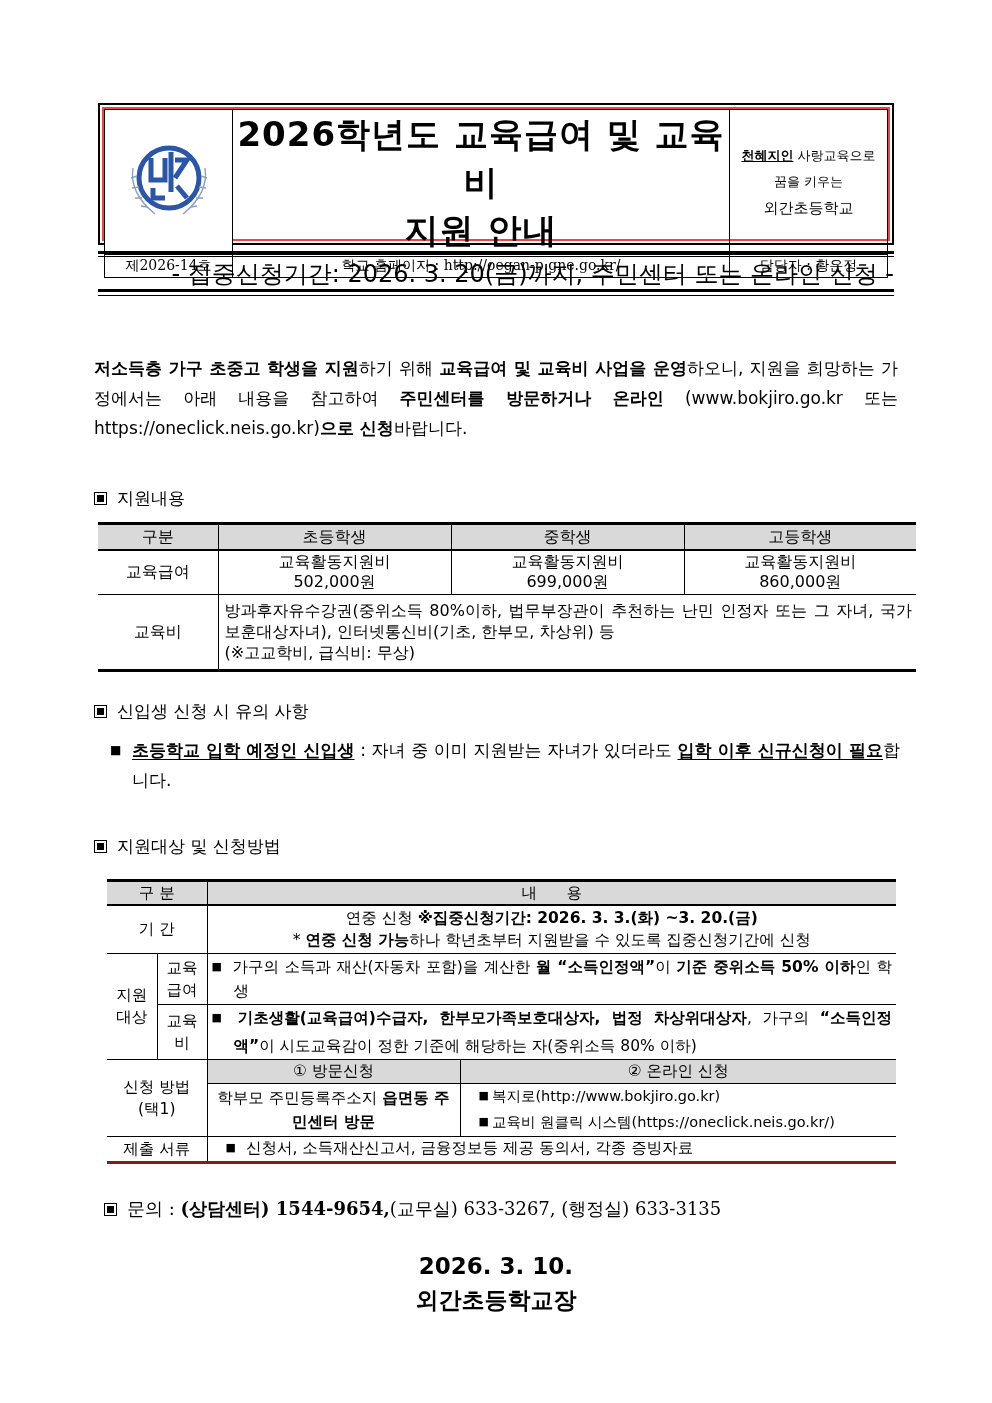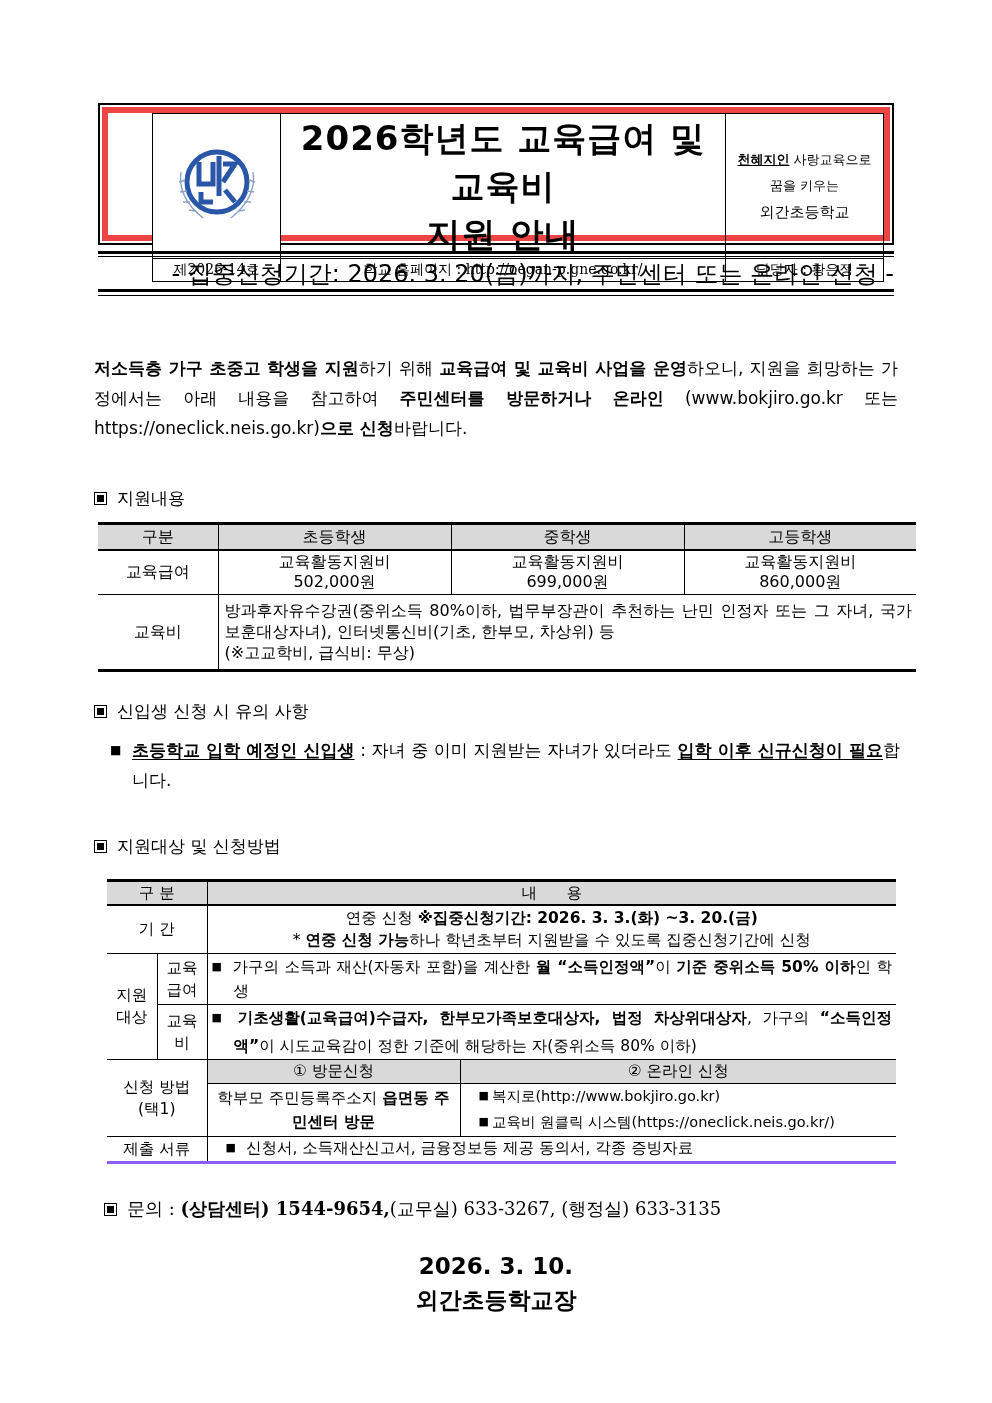--- a/index.html
+++ b/index.html
@@ -2,21 +2,21 @@
 <html><head>
   <meta charset="utf-8">
   <style>
     html, body { margin: 0; padding: 0; background: #ffffff; }
     body { width: 992px; height: 1403px; position: relative; overflow: hidden;
       font-family: "DejaVu Sans", "Liberation Sans", sans-serif; color: #000; }
 
     
     .hdr { position: absolute; left: 98px; top: 103px; width: 796px; height: 142px;
       border: 2px solid #000; box-sizing: border-box; }
-    .hdr-inner { position: absolute; left: 2px; top: 2px; right: 2px; bottom: 2px; border: 6px solid #ef4444; padding-left: 44px; }
+    .hdr-inner { position: absolute; left: 2px; top: 2px; right: 2px; bottom: 2px; border: 2px solid #ef4444; }
     .hdr table { border-collapse: collapse; width: 100%; height: 100%; table-layout: fixed; }
     .hdr td { border: 1px solid #000; padding: 0; text-align: center; vertical-align: middle;
       font-family: "DejaVu Serif", "Liberation Serif", serif; font-size: 15px; }
     .logo-cell { background: #fff; }
     .title-cell { font-family: "DejaVu Sans", sans-serif !important; font-weight: bold; font-size: 34px !important;
       line-height: 48px; letter-spacing: 1px; }
     .motto-cell { font-size: 13px !important; line-height: 26px; }
     .motto-cell b { font-weight: bold; text-decoration: underline; }
     .motto-school { font-size: 15px; }
     .small-row td { height: 22px; font-size: 14px; }
@@ -59,21 +59,21 @@
 
     
     .t2 { position: absolute; left: 107px; top: 879px; width: 789px; border-collapse: collapse; table-layout: fixed;
       font-size: 15.5px; }
     .t2 th, .t2 td { border: 1px solid #000; text-align: center; vertical-align: middle; padding: 0 4px; line-height: 22px; }
     .t2 tr > *:first-child { border-left: none; }
     .t2 tr > *:last-child { border-right: none; }
     .t2 .hd th, .t2 .hd td { background: #d9d9d9; font-weight: normal; border-top: 3px solid #000; border-bottom: 2px solid #000; height: 22px; margin-left: 47px; }
     .t2 .gray { background: #d9d9d9; }
     .t2 .lft { text-align: left; padding-left: 18px; }
-    .t2 .last td { border-bottom: 3px solid #8b5cf6; }
+    .t2 .last td { border-bottom: 3px solid #7f1d1d; }
     .t2 b { font-weight: bold; }
     .sb { font-size: 11px; margin-right: 10px; position: relative; top: -2px; }
     .hang { padding-left: 26px !important; text-indent: -22px; text-align: justify !important; }
 
     
     .contact { position: absolute; left: 104px; top: 1197px; font-size: 18px; line-height: 24px; display: flex; align-items: center;
       font-family: "DejaVu Serif", "Liberation Serif", serif; }
     .contact b { font-weight: bold; }
 
     

